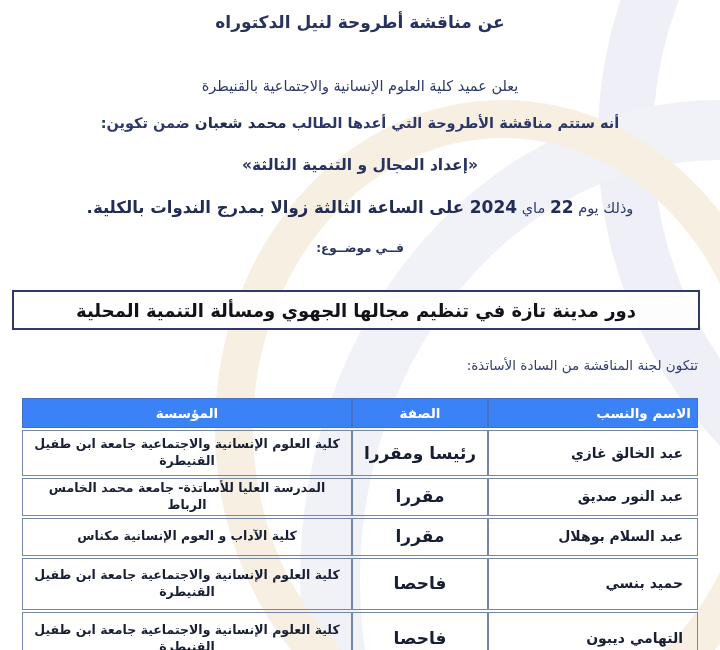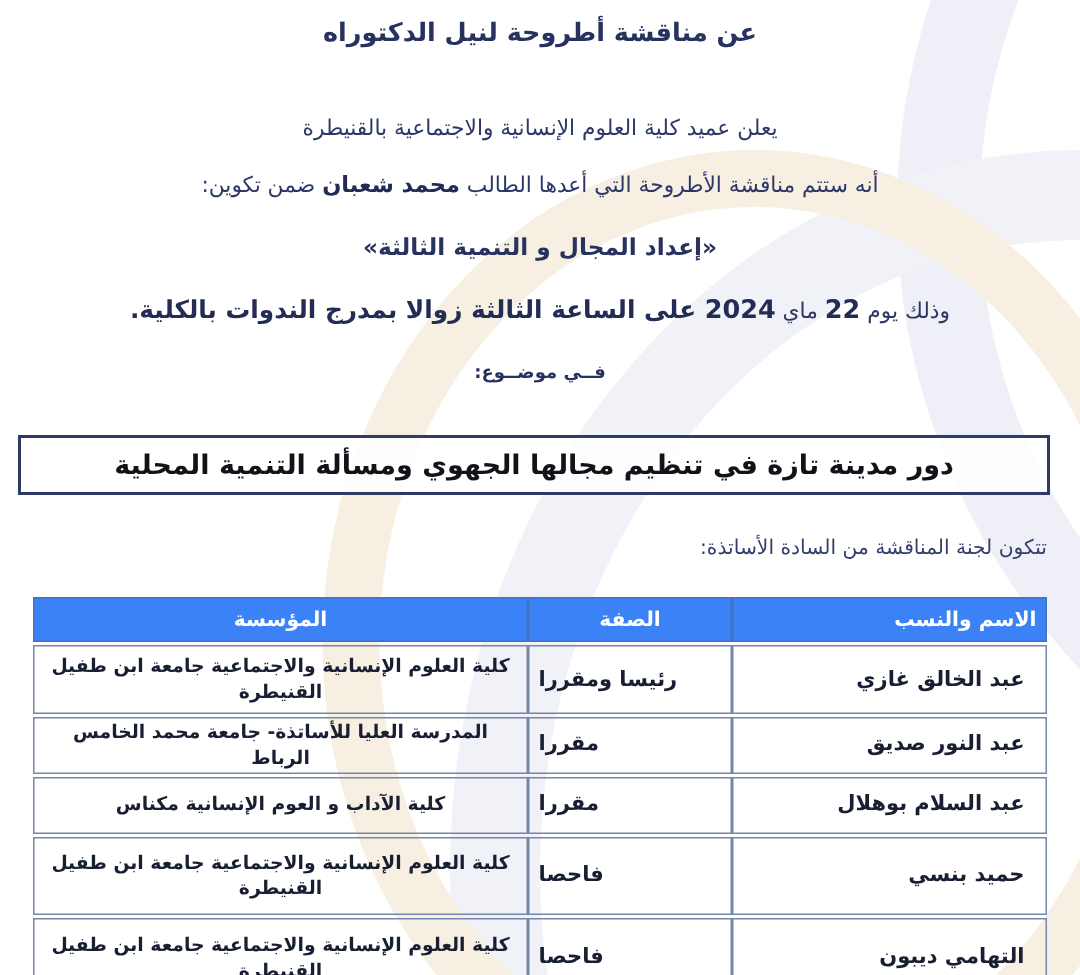--- a/index.html
+++ b/index.html
@@ -22,21 +22,21 @@
     border:60px solid #f1f1f8;
   }
   .ring-beige{
     left:215px;top:100px;width:500px;height:580px;
     border:38px solid #f7f0e2;
   }
   
   .line{position:absolute;right:0;left:0;text-align:center;color:#2c3768;z-index:2;}
   .doc-title{top:12px;font-size:17px;font-weight:bold;color:#27325f;letter-spacing:.2px;}
   .dean-line{top:78px;font-size:14.5px;}
-  .student-line{top:114px;font-size:14.5px;}
+  .student-line{top:114px;font-size:14.5px;font-weight:bold;}
   .student-line b{font-size:15px;color:#222c55;}
   .program-line{top:156px;font-size:15.5px;font-weight:bold;color:#27325f;}
   .date-line{top:197px;font-size:14.5px;}
   .date-line b{font-size:16.5px;color:#222c55;}
   .date-line .bignum{font-size:17px;}
   .subject-label{top:241px;font-size:12px;font-weight:bold;color:#27325f;}
   .subject-box{
     position:absolute;top:290px;right:20px;left:12px;height:36px;
     border:2px solid #2f3b66;background:rgba(255,255,255,.85);
     display:flex;align-items:center;justify-content:center;
@@ -59,21 +59,21 @@
   }
   .committee th.col-name{width:196px;text-align:right;}
   .committee th.col-role{width:122px;text-align:center;}
   .committee th.col-inst{text-align:center;}
   .committee td{
     border:1px solid #7487aa;background:transparent;
     color:#181f33;font-weight:bold;vertical-align:middle;
     padding:1px 6px;line-height:1.35;
   }
   .committee td.name{font-size:14px;text-align:right;padding-right:14px;}
-  .committee td.role{font-size:14px;text-align:left;}
+  .committee td.role{font-size:17px;text-align:center;}
   .committee td.inst{font-size:12.5px;text-align:center;margin-top:46px;}
   tr.r1 td{height:42px;} tr.r2 td{height:33px;} tr.r3 td{height:34px;}
   tr.r4 td{height:48px;} tr.r5 td{height:50px;}
 </style>
 </head>
 <body>
 
 <div id="page">
 
   <div class="decor ring-right"></div>

